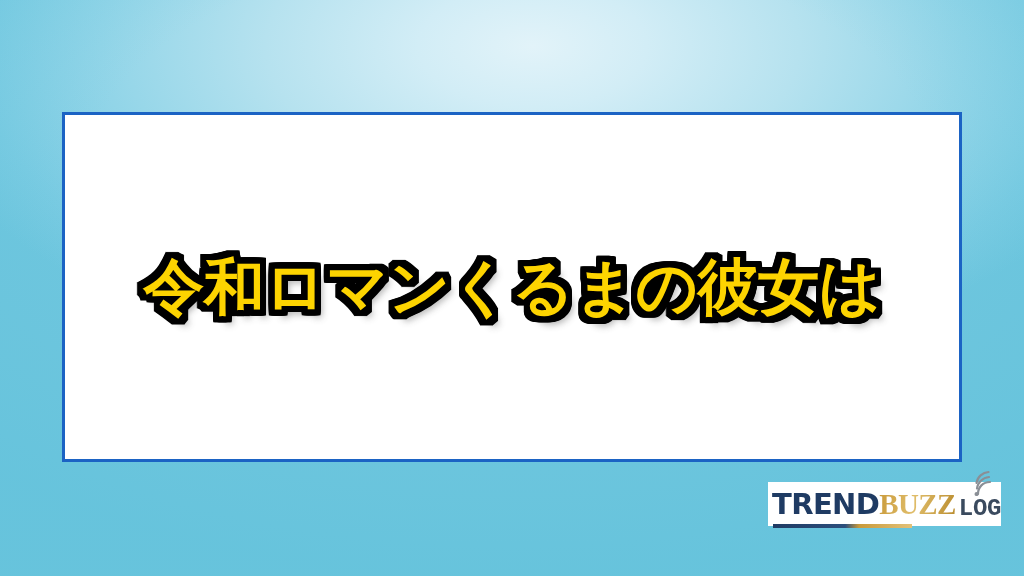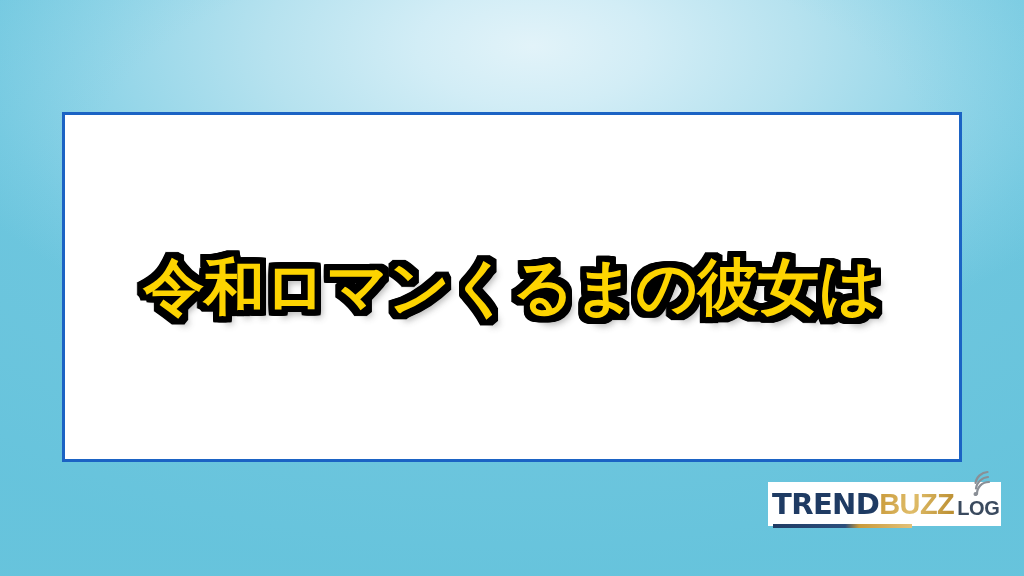--- a/index.html
+++ b/index.html
@@ -114,34 +114,34 @@
     align-items: baseline;
   }
   .logo-trend {
     font-family: "DejaVu Sans", "Liberation Sans", sans-serif;
     font-weight: 700;
     font-size: 29px;
     letter-spacing: -0.6px;
     color: #1f3b63;
   }
   .logo-buzz {
-    font-family: Liberation Sans, sans-serif;
+    font-family: Liberation Serif, serif;
     font-weight: 700;
     font-size: 29px;
     letter-spacing: -0.6px;
     background: linear-gradient(100deg, #c99a3a 0%, #e0bd6a 45%, #b98c2e 100%);
     -webkit-background-clip: text;
     background-clip: text;
     color: #c2942f;
     -webkit-text-fill-color: transparent;
   }
   .logo-log {
-    font-family: Liberation Sans, sans-serif;
+    font-family: Liberation Mono, monospace;
     font-weight: 600;
-    font-size: 20px;
+    font-size: 24px;
     letter-spacing: -0.3px;
     color: #3a4a5e;
     margin-left: 3px;
     position: relative;
     top: 1px;
   }
   #logo-underline {
     position: absolute;
     left: 1px;
     bottom: -7px;

